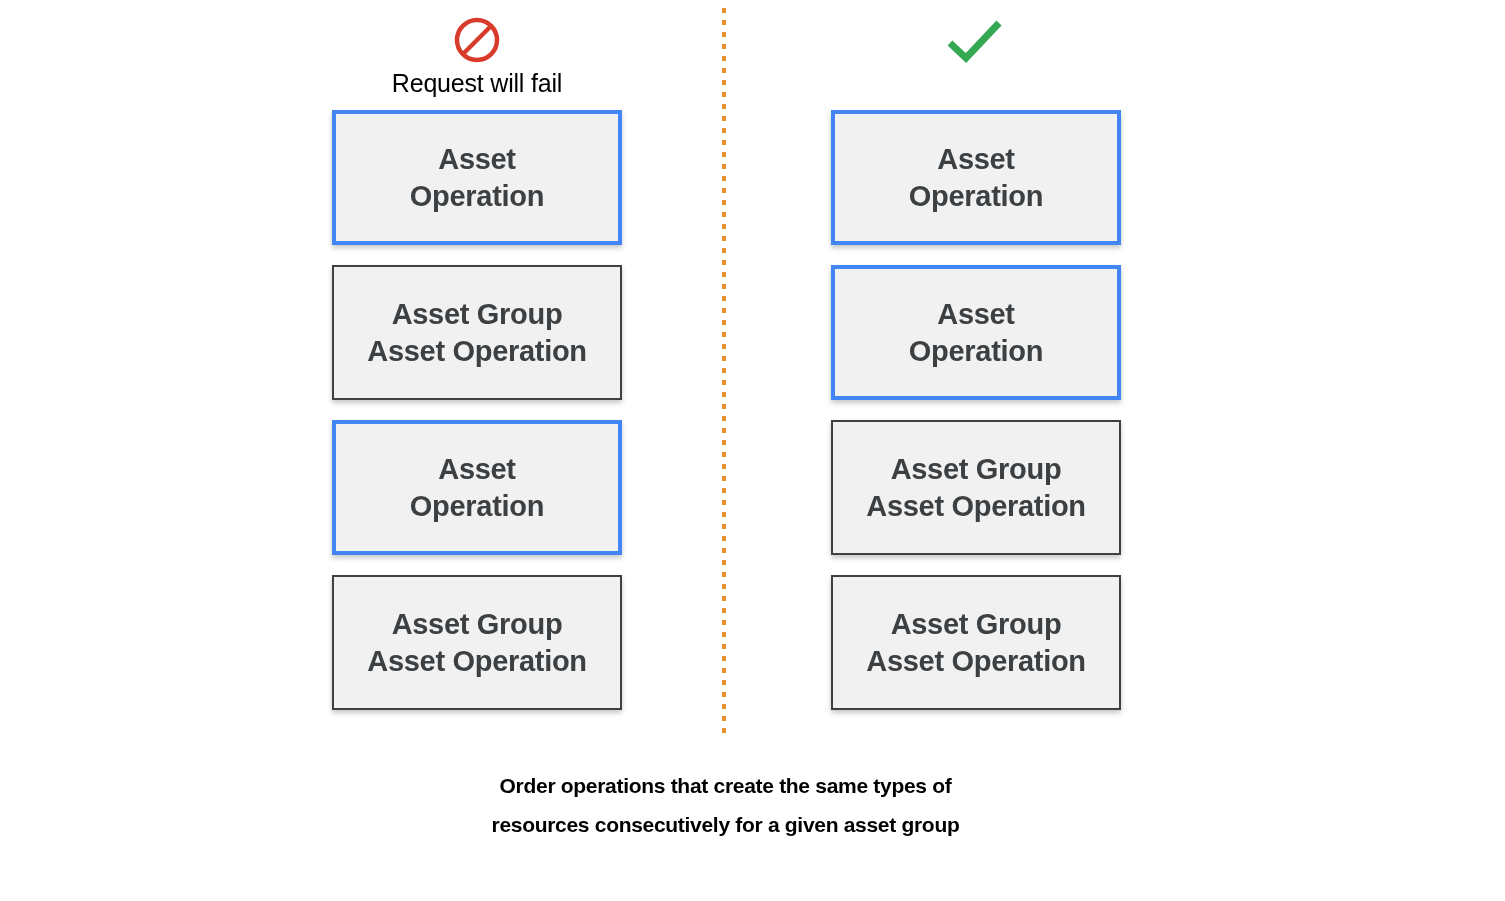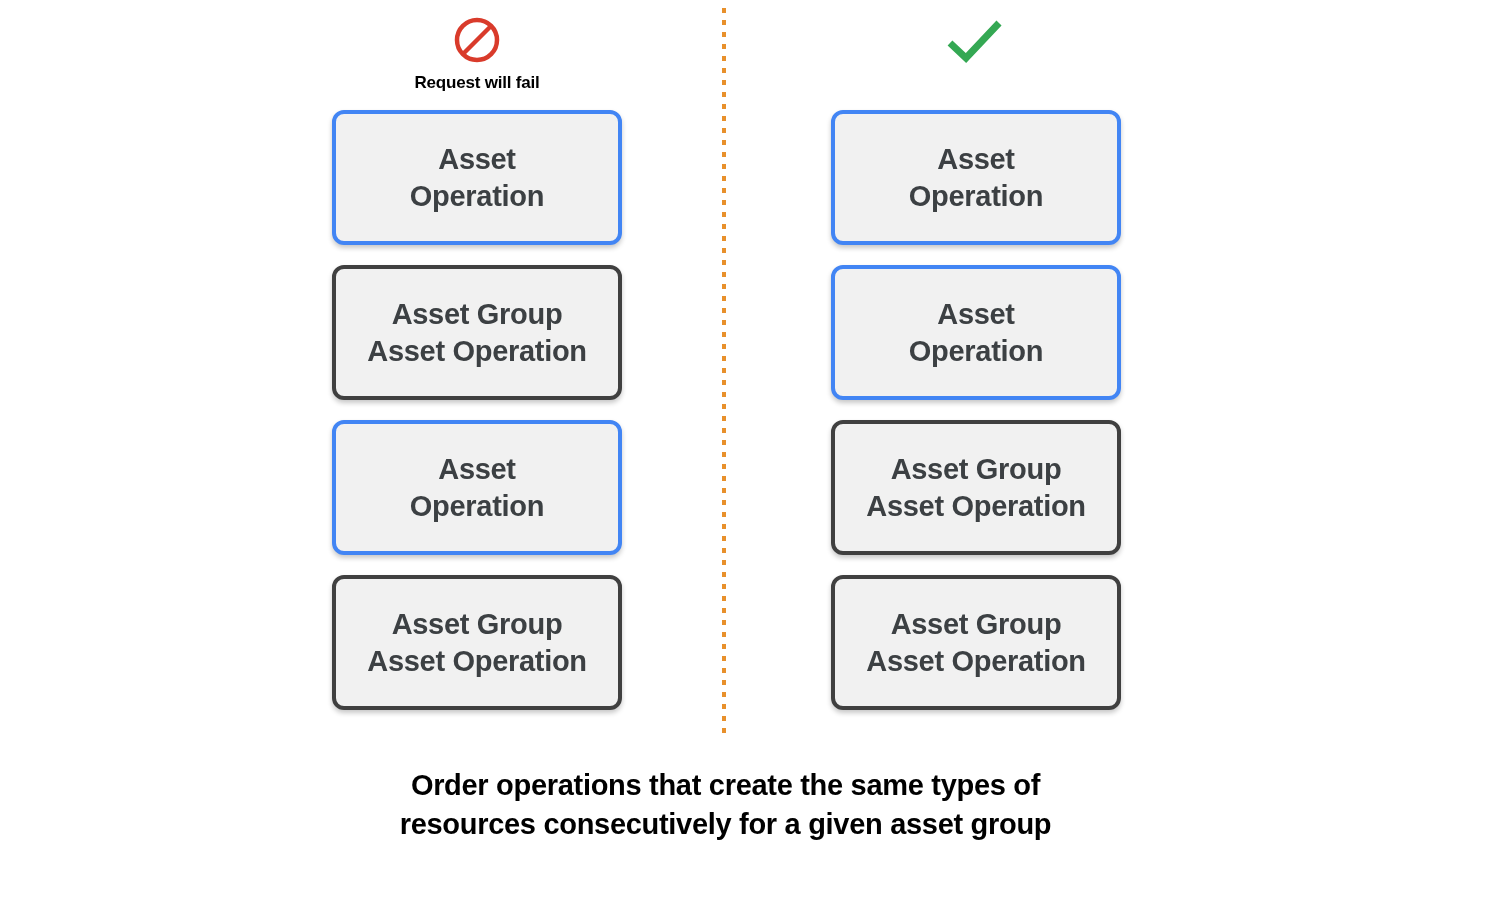--- a/index.html
+++ b/index.html
@@ -47,22 +47,22 @@
 
   .head-icon {
     height: 56px;
     display: flex;
     align-items: center;
     justify-content: center;
   }
   .head-icon svg { display: block; }
 
   .head-label {
-    font-size: 17px;
-    font-weight: bold;
+    font-size: 25px;
+    font-weight: normal;
     color: #000000;
     letter-spacing: -0.2px;
     line-height: 30px;
     white-space: nowrap;
   }
 
   
   .col {
     position: absolute;
     top: 110px;
@@ -70,49 +70,49 @@
   }
   .col.left  { left: 332px; }
   .col.right { left: 831px; }
 
   .box {
     box-sizing: border-box;
     width: 290px;
     height: 135px;
     margin-bottom: 20px;
     background: #f1f1f1;
-    border-radius: 12px;
+    border-radius: 0;
     display: flex;
     align-items: center;
     justify-content: center;
     box-shadow: 0 3px 5px rgba(0,0,0,0.22);
   }
   .box:last-child { margin-bottom: 0; }
 
   .box.blue   { border: 4px solid #4285f4; }
-  .box.orange { border: 4px solid #404040; }
+  .box.orange { border: 2px solid #404040; }
 
   .box-label {
     font-size: 29px;
     font-weight: bold;
     color: #3c4043;
     line-height: 37px;
     text-align: center;
     letter-spacing: -0.3px;
     white-space: pre-line;
   }
 
   
   .caption {
     position: absolute;
     left: 0;
     top: 766px;
     width: 1451px;
     text-align: center;
-    font-size: 29px;
+    font-size: 21px;
     font-weight: bold;
     color: #000000;
     line-height: 39px;
     letter-spacing: -0.3px;
     white-space: pre-line;
   }
 </style>
 </head>
 <body>
 

